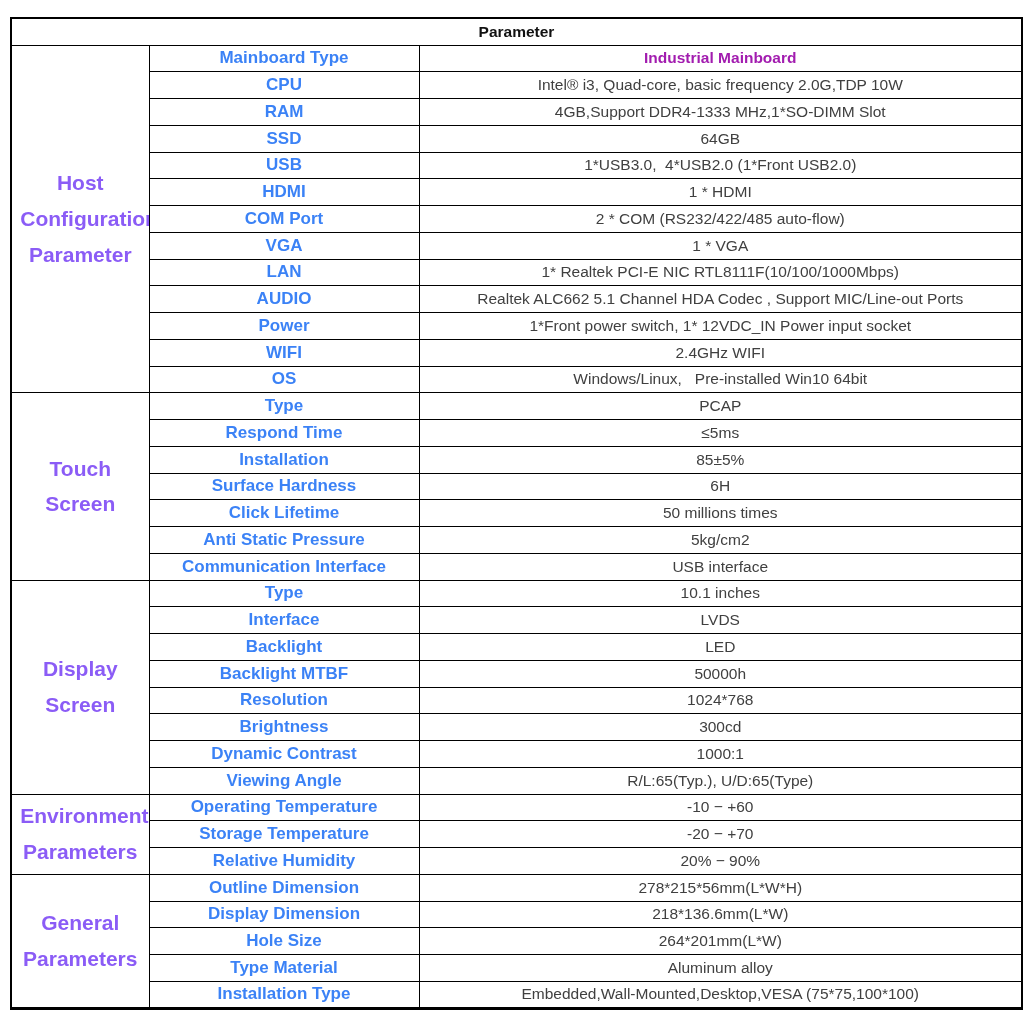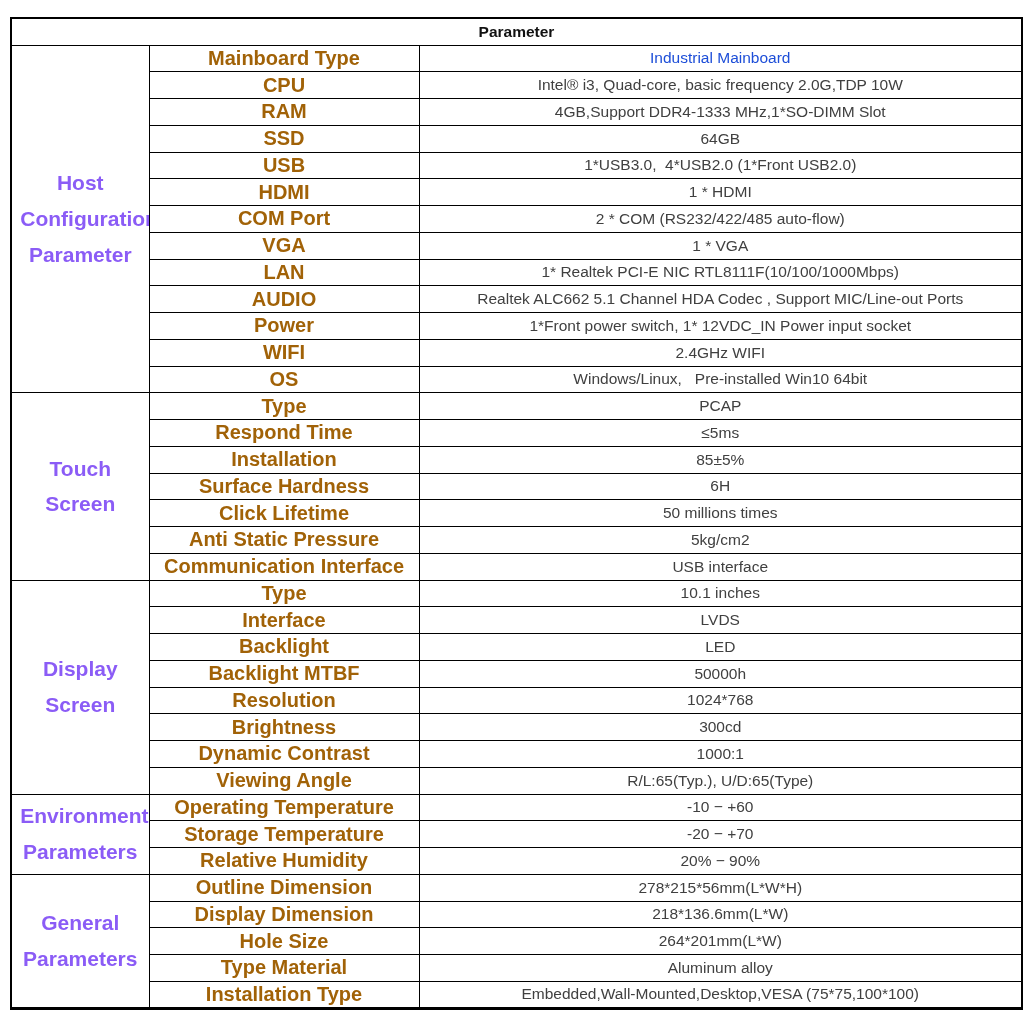--- a/index.html
+++ b/index.html
@@ -39,31 +39,31 @@
     font-size: 21px;
     color: #8b5cf6;
   }
   .group-inner {
     width: 120px;
     margin: 0 auto;
     line-height: 1.7;
   }
   .param-cell {
     font-weight: bold;
-    font-size: 20px;
-    color: #a16207;
+    font-size: 17px;
+    color: #3b82f6;
   }
   .value-cell {
     font-size: 15.5px;
     color: #404040;
     white-space: pre-wrap;
   }
   .value-cell.bold {
-    font-weight: normal;
-    color: #1d4ed8;
+    font-weight: bold;
+    color: #a21caf;
   }
 </style>
 </head>
 <body>
 
 <table class="spec-table">
   <colgroup>
     <col style="width:138px">
     <col style="width:270px">
     <col style="width:603px">

